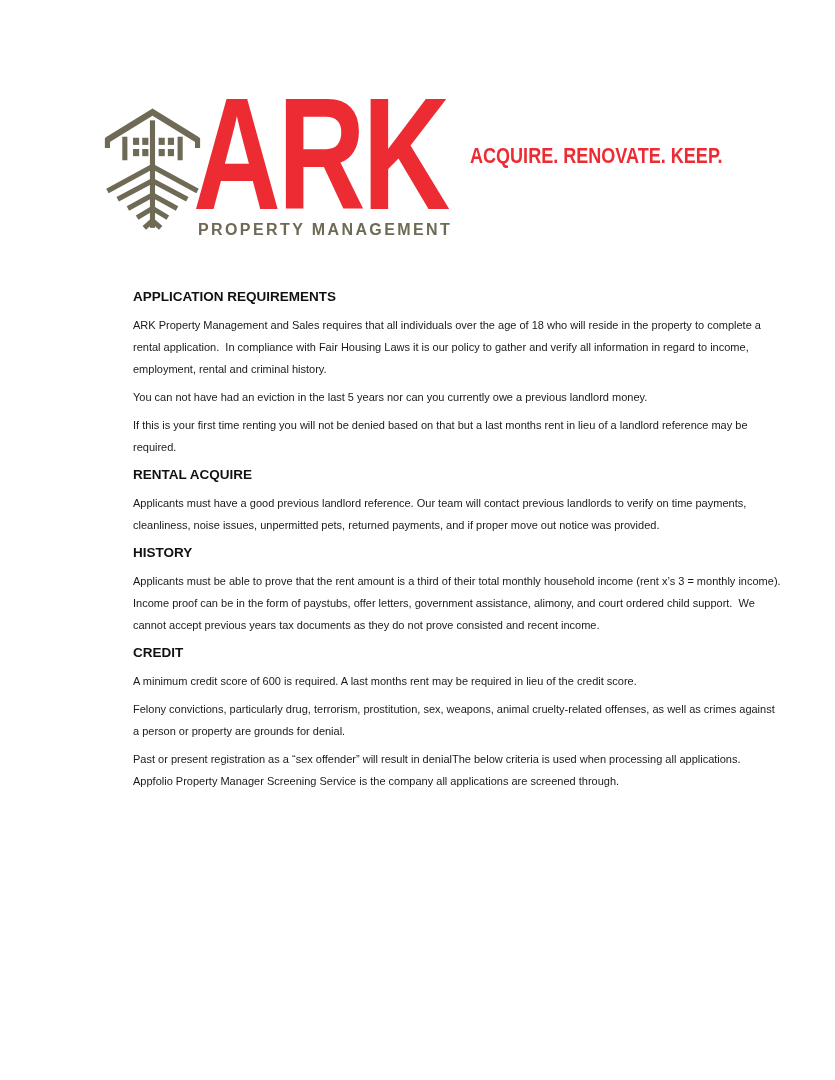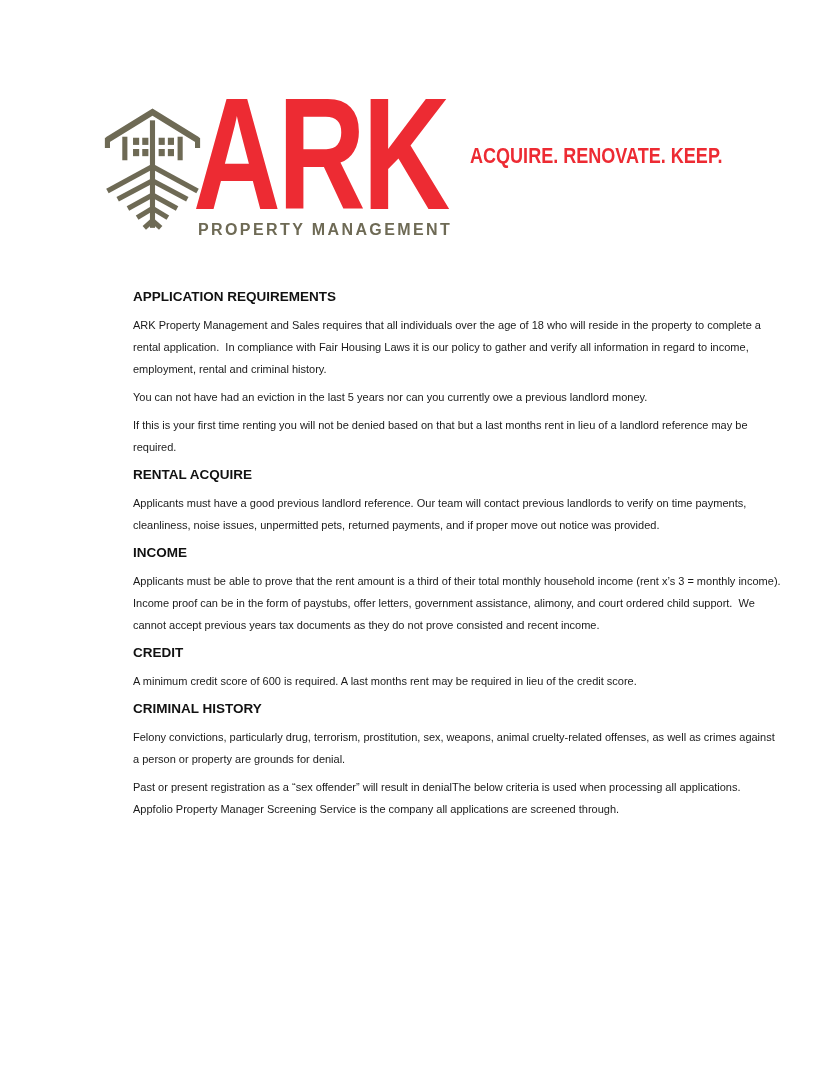--- a/index.html
+++ b/index.html
@@ -147,28 +147,27 @@
     <p class="doc-para">You can not have had an eviction in the last 5 years nor can you currently owe a previous landlord money.</p>
     <p class="doc-para">If this is your first time renting you will not be denied based on that but a last months rent in lieu of a landlord reference may be required.</p>
   </section>
 
   <section>
     <h2 class="doc-heading">RENTAL ACQUIRE</h2>
     <p class="doc-para">Applicants must have a good previous landlord reference. Our team will contact previous landlords to verify on time payments, cleanliness, noise issues, unpermitted pets, returned payments, and if proper move out notice was provided.</p>
   </section>
 
   <section>
-    <h2 class="doc-heading">INCOME</h2>
+    <h2 class="doc-heading">HISTORY</h2>
     <p class="doc-para">Applicants must be able to prove that the rent amount is a third of their total monthly household income (rent x’s 3 = monthly income).  Income proof can be in the form of paystubs, offer letters, government assistance, alimony, and court ordered child support.  We cannot accept previous years tax documents as they do not prove consisted and recent income.</p>
   </section>
 
   <section>
     <h2 class="doc-heading">CREDIT</h2>
     <p class="doc-para">A minimum credit score of 600 is required. A last months rent may be required in lieu of the credit score.</p>
   </section>
 
   <section>
-    <h2 class="doc-heading">CRIMINAL HISTORY</h2>
     <p class="doc-para">Felony convictions, particularly drug, terrorism, prostitution, sex, weapons, animal cruelty-related offenses, as well as crimes against a person or property are grounds for denial.</p>
     <p class="doc-para">Past or present registration as a “sex offender” will result in denialThe below criteria is used when processing all applications. Appfolio Property Manager Screening Service is the company all applications are screened through.</p>
   </section>
 
 </main>
 
 </body></html>

